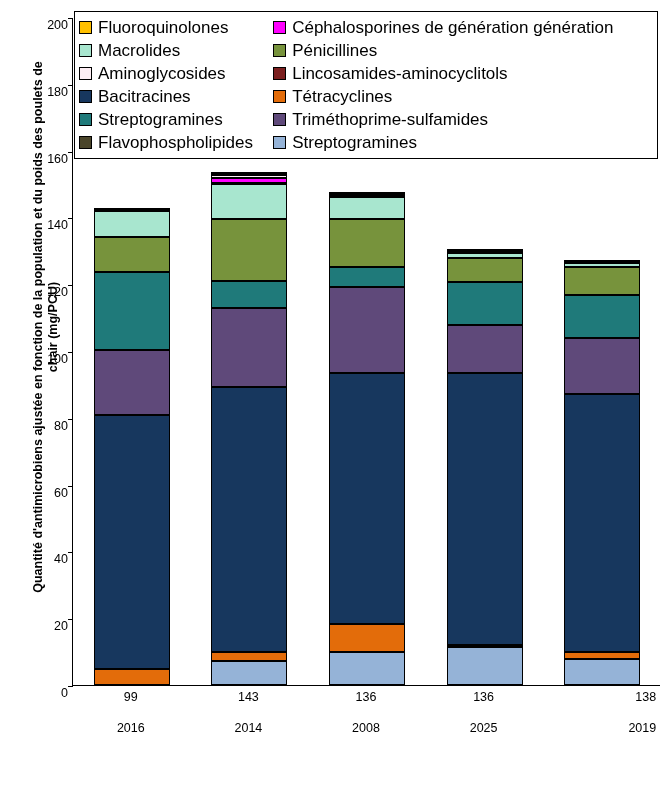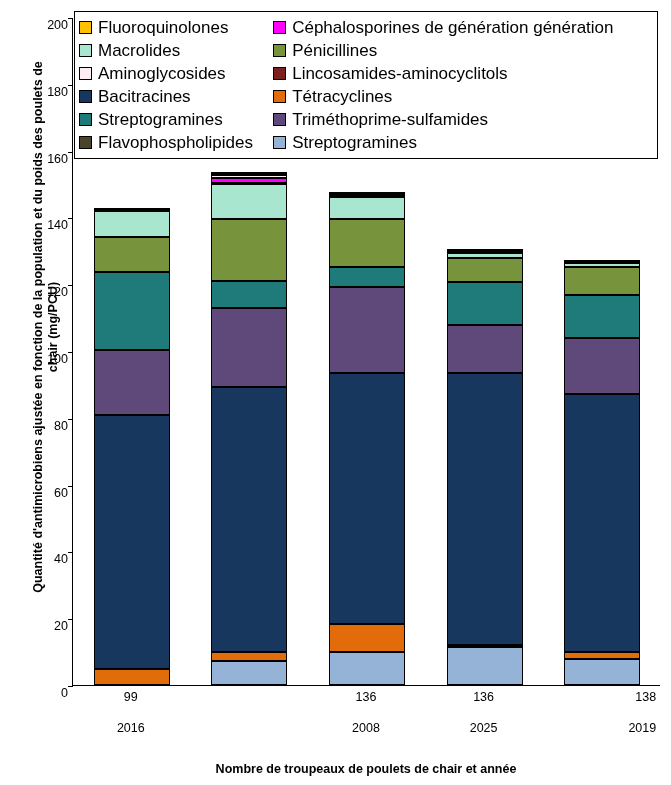--- a/index.html
+++ b/index.html
@@ -197,35 +197,38 @@
           <div class="seg" style="background: rgb(74, 69, 42); bottom: 423.178px; height: 1.2px;"></div>
         </div>
       </div>
   </div>
 
   <div class="xlabels">
       <div class="xgroup" style="left: 3.8px;">
         <span class="count">99</span>
         <span class="year">2016</span>
       </div>
+      <div class="xgroup" style="left: 121.4px;">
+        <span class="count">143</span>
+        <span class="year">2014</span>
+      </div>
       <div class="xgroup" style="left: 239px;">
         <span class="count">136</span>
         <span class="year">2008</span>
       </div>
       <div class="xgroup" style="left: 356.6px;">
         <span class="count">136</span>
         <span class="year">2025</span>
       </div>
       <div class="xgroup" style="left: 474.2px; text-align: right;">
         <span class="count">138</span>
         <span class="year">2019</span>
       </div>
     </div>
 
-  <div class="xtitle">Nombre de troupeaux de poulets de chair et année</div>
 
   <div class="legend">
     <table>
         <tbody>
           <tr>
             <td>
               <div class="lg-item">
                 <span class="swatch" style="background: rgb(255, 192, 0);"></span>
                 <span class="lg-label">Fluoroquinolones</span>
               </div>

